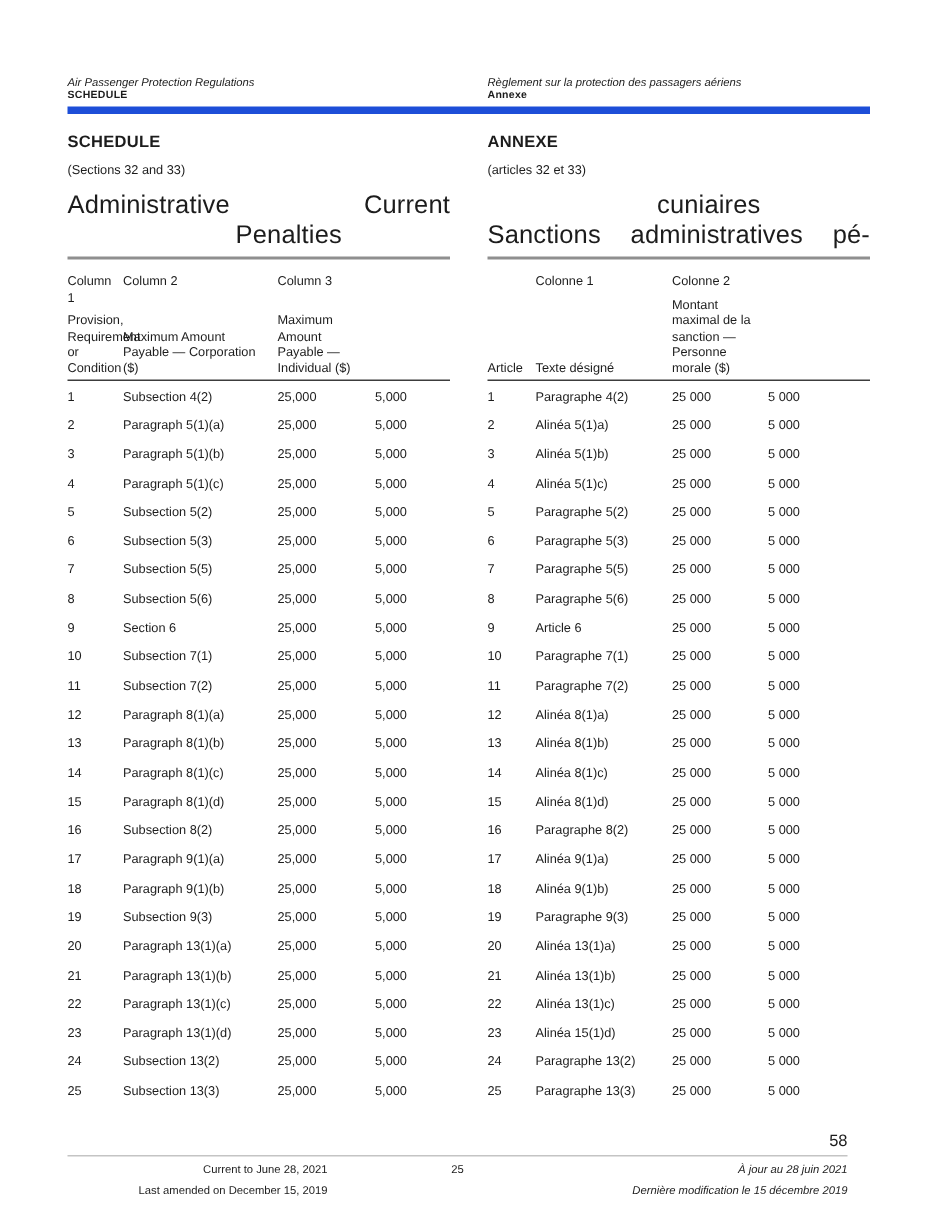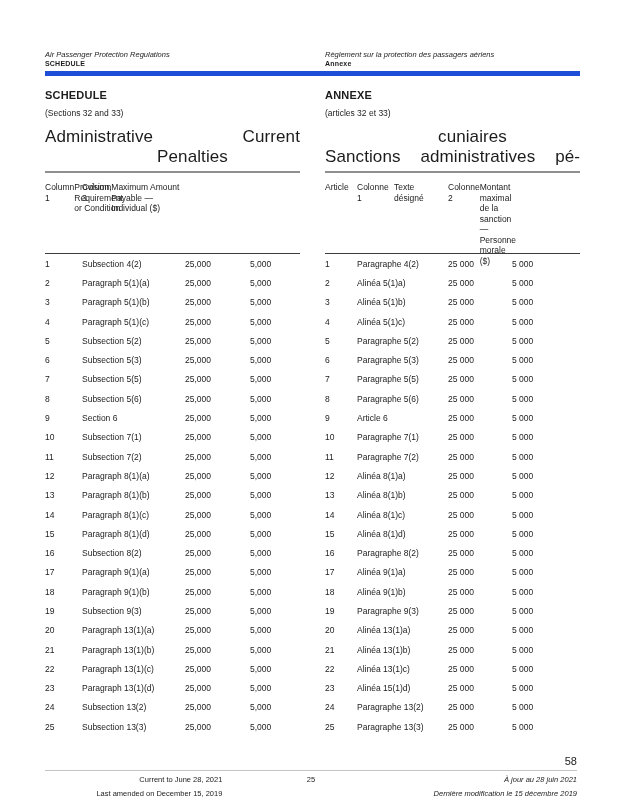--- a/index.html
+++ b/index.html
@@ -36,26 +36,26 @@
   .thead {
     display:grid;
     border-top:2px solid #8f8f8f;
     border-bottom:1px solid #3c3c3c;
     padding:9px 0 3px 0;
     height:83px;
     box-sizing:border-box;
   }
   .table-en .thead, .table-en .trow { grid-template-columns:37px 103px 65px 50px; }
   .table-fr .thead, .table-fr .trow { grid-template-columns:32px 91px 64px 68px; }
-  .hcell { display:flex; flex-direction:row; justify-content:flex-start; font-size:8.5px; line-height:10.5px; padding-right:4px; }
+  .hcell { display:flex; flex-direction:column; justify-content:space-between; font-size:8.5px; line-height:10.5px; padding-right:4px; }
   .trow { display:grid; height:19.3px; align-items:center; font-size:8.5px; line-height:10px; }
   .tcell { padding-right:4px; white-space:nowrap; }
 
   
-  .footer { position:absolute; left:45px; right:47px; bottom:9px; }
+  .footer { position:absolute; left:45px; right:59px; bottom:9px; }
   .page-num { text-align:right; font-size:11px; line-height:13px; margin-bottom:2px; }
   .footer-rule { border-top:1px solid #c4c4c4; margin-bottom:4px; }
   .footer-row { display:flex; font-size:7.5px; line-height:9px; }
   .footer-row.second { margin-top:5px; }
   .f-left { flex:1; text-align:right; }
   .f-center { flex:1; text-align:center; }
   .f-right { flex:1; text-align:right;font-style:italic; }
 </style>
 </head>
 <body>
@@ -88,20 +88,24 @@
           </div>
         </div>
 
       <div class="amp-table table-en">
         <div class="thead">
           <div class="hcell">
             <div class="top">Column 1</div>
             <div class="sub">Provision, Requirement or Condition</div>
           </div>
           <div class="hcell">
+            <div class="top">Column 2</div>
+            <div class="sub">Maximum Amount Payable — Corporation ($)</div>
+          </div>
+          <div class="hcell">
             <div class="top">Column 3</div>
             <div class="sub">Maximum Amount Payable — Individual ($)</div>
           </div>
         </div>
         <div class="tbody">
             <div class="trow">
               <div class="tcell">1</div>
               <div class="tcell">Subsection 4(2)</div>
               <div class="tcell">25,000</div>
               <div class="tcell">5,000</div>

